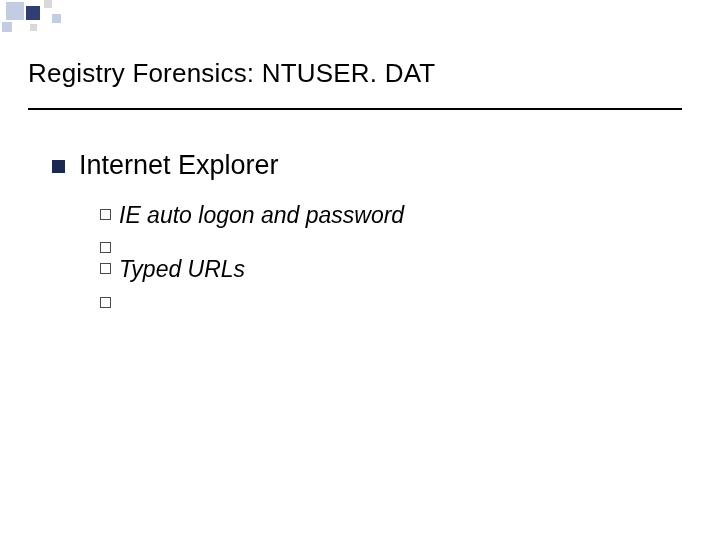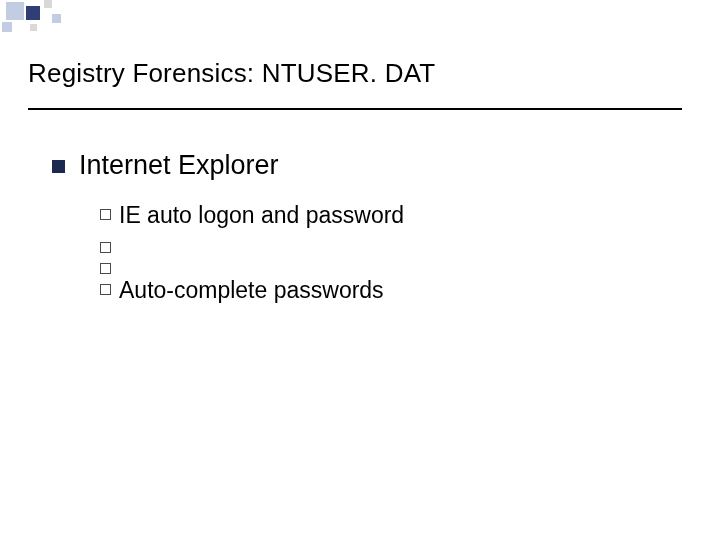--- a/index.html
+++ b/index.html
@@ -57,20 +57,21 @@
   }
   .bullet-square-filled {
     width: 13px;
     height: 13px;
     background: #1b2850;
     margin-top: 10px;
     flex: 0 0 auto;
   }
   .lvl2-list {
     margin-left: 48px;
+    font-style: italic;
   }
   .lvl2 {
     display: flex;
     align-items: flex-start;
     gap: 8px;
     font-size: 23px;
     line-height: 1.45;
   }
   .bullet-square-hollow {
     width: 11px;
@@ -104,19 +105,19 @@
   <div class="lvl2-list">
     <div class="lvl2">
       <div class="bullet-square-hollow"></div>
       <div>IE auto logon and password</div>
     </div>
     <div class="lvl2">
       <div class="bullet-square-hollow"></div>
     </div>
     <div class="lvl2">
       <div class="bullet-square-hollow"></div>
+      <div>Typed URLs</div>
     </div>
     <div class="lvl2">
       <div class="bullet-square-hollow"></div>
-      <div>Auto-complete passwords</div>
     </div>
   </div>
 </div>
 
 </body></html>

